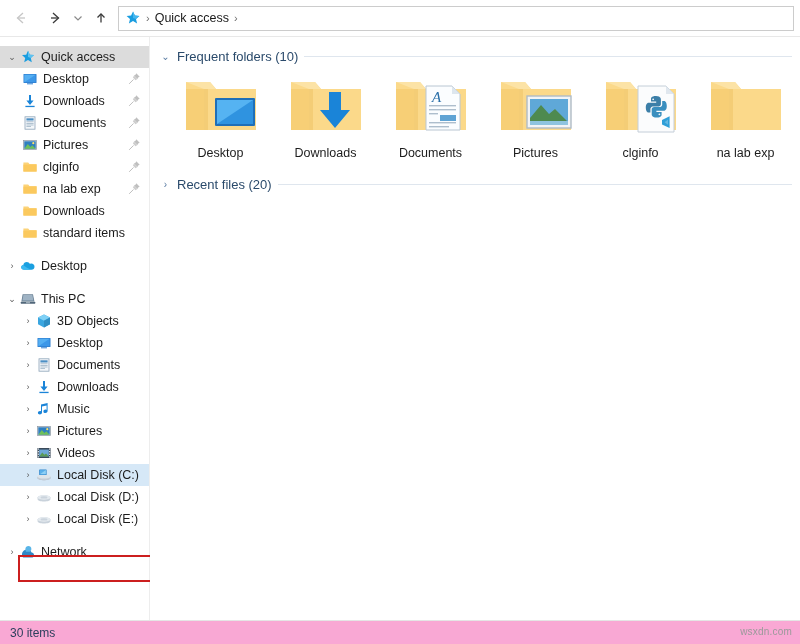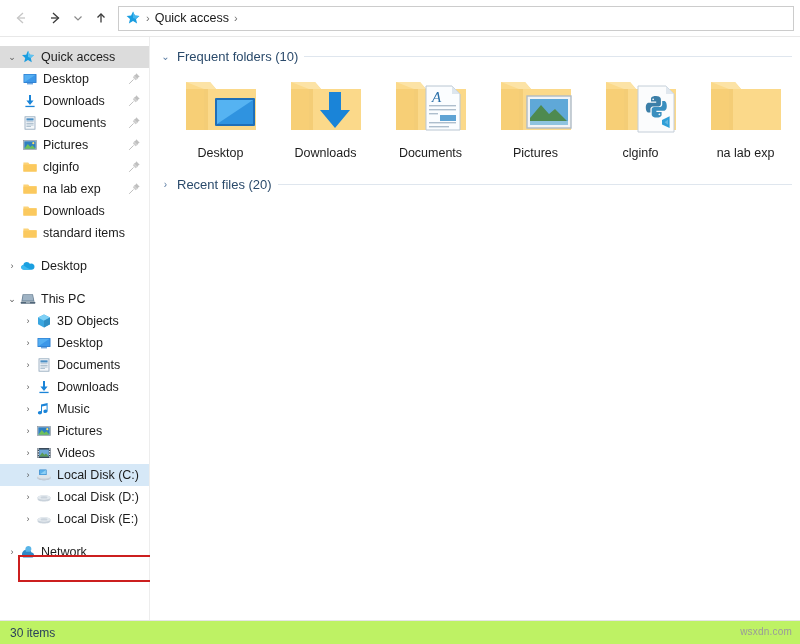--- a/index.html
+++ b/index.html
@@ -78,21 +78,21 @@
   .tiles { display:flex; margin-top:6px; padding-left:8px; }
   .tile { width:105px; display:flex; flex-direction:column; align-items:center; }
   .tile-icon { width:78px; height:68px; position:relative; }
   .tile-label { margin-top:6px; font-size:12.5px; color:#1c1c1c; white-space:nowrap; }
 
   .recent-header { margin-top:14px; }
 
   
   .statusbar {
     position:absolute; left:0; top:620px; width:800px; height:24px;
-    background:#bef264; border-top:1px solid #e5e5e5;
+    background:#f9a8d4; border-top:1px solid #e5e5e5;
     display:flex; align-items:center;
   }
   .status-text { font-size:12px; color:#2b3f5c; padding-left:10px; }
   .watermark {
     position:absolute; right:8px; top:626px;
     font-size:10px; color:#9a9a9a; letter-spacing:.2px;
   }
 </style>
 </head>
 <body>

